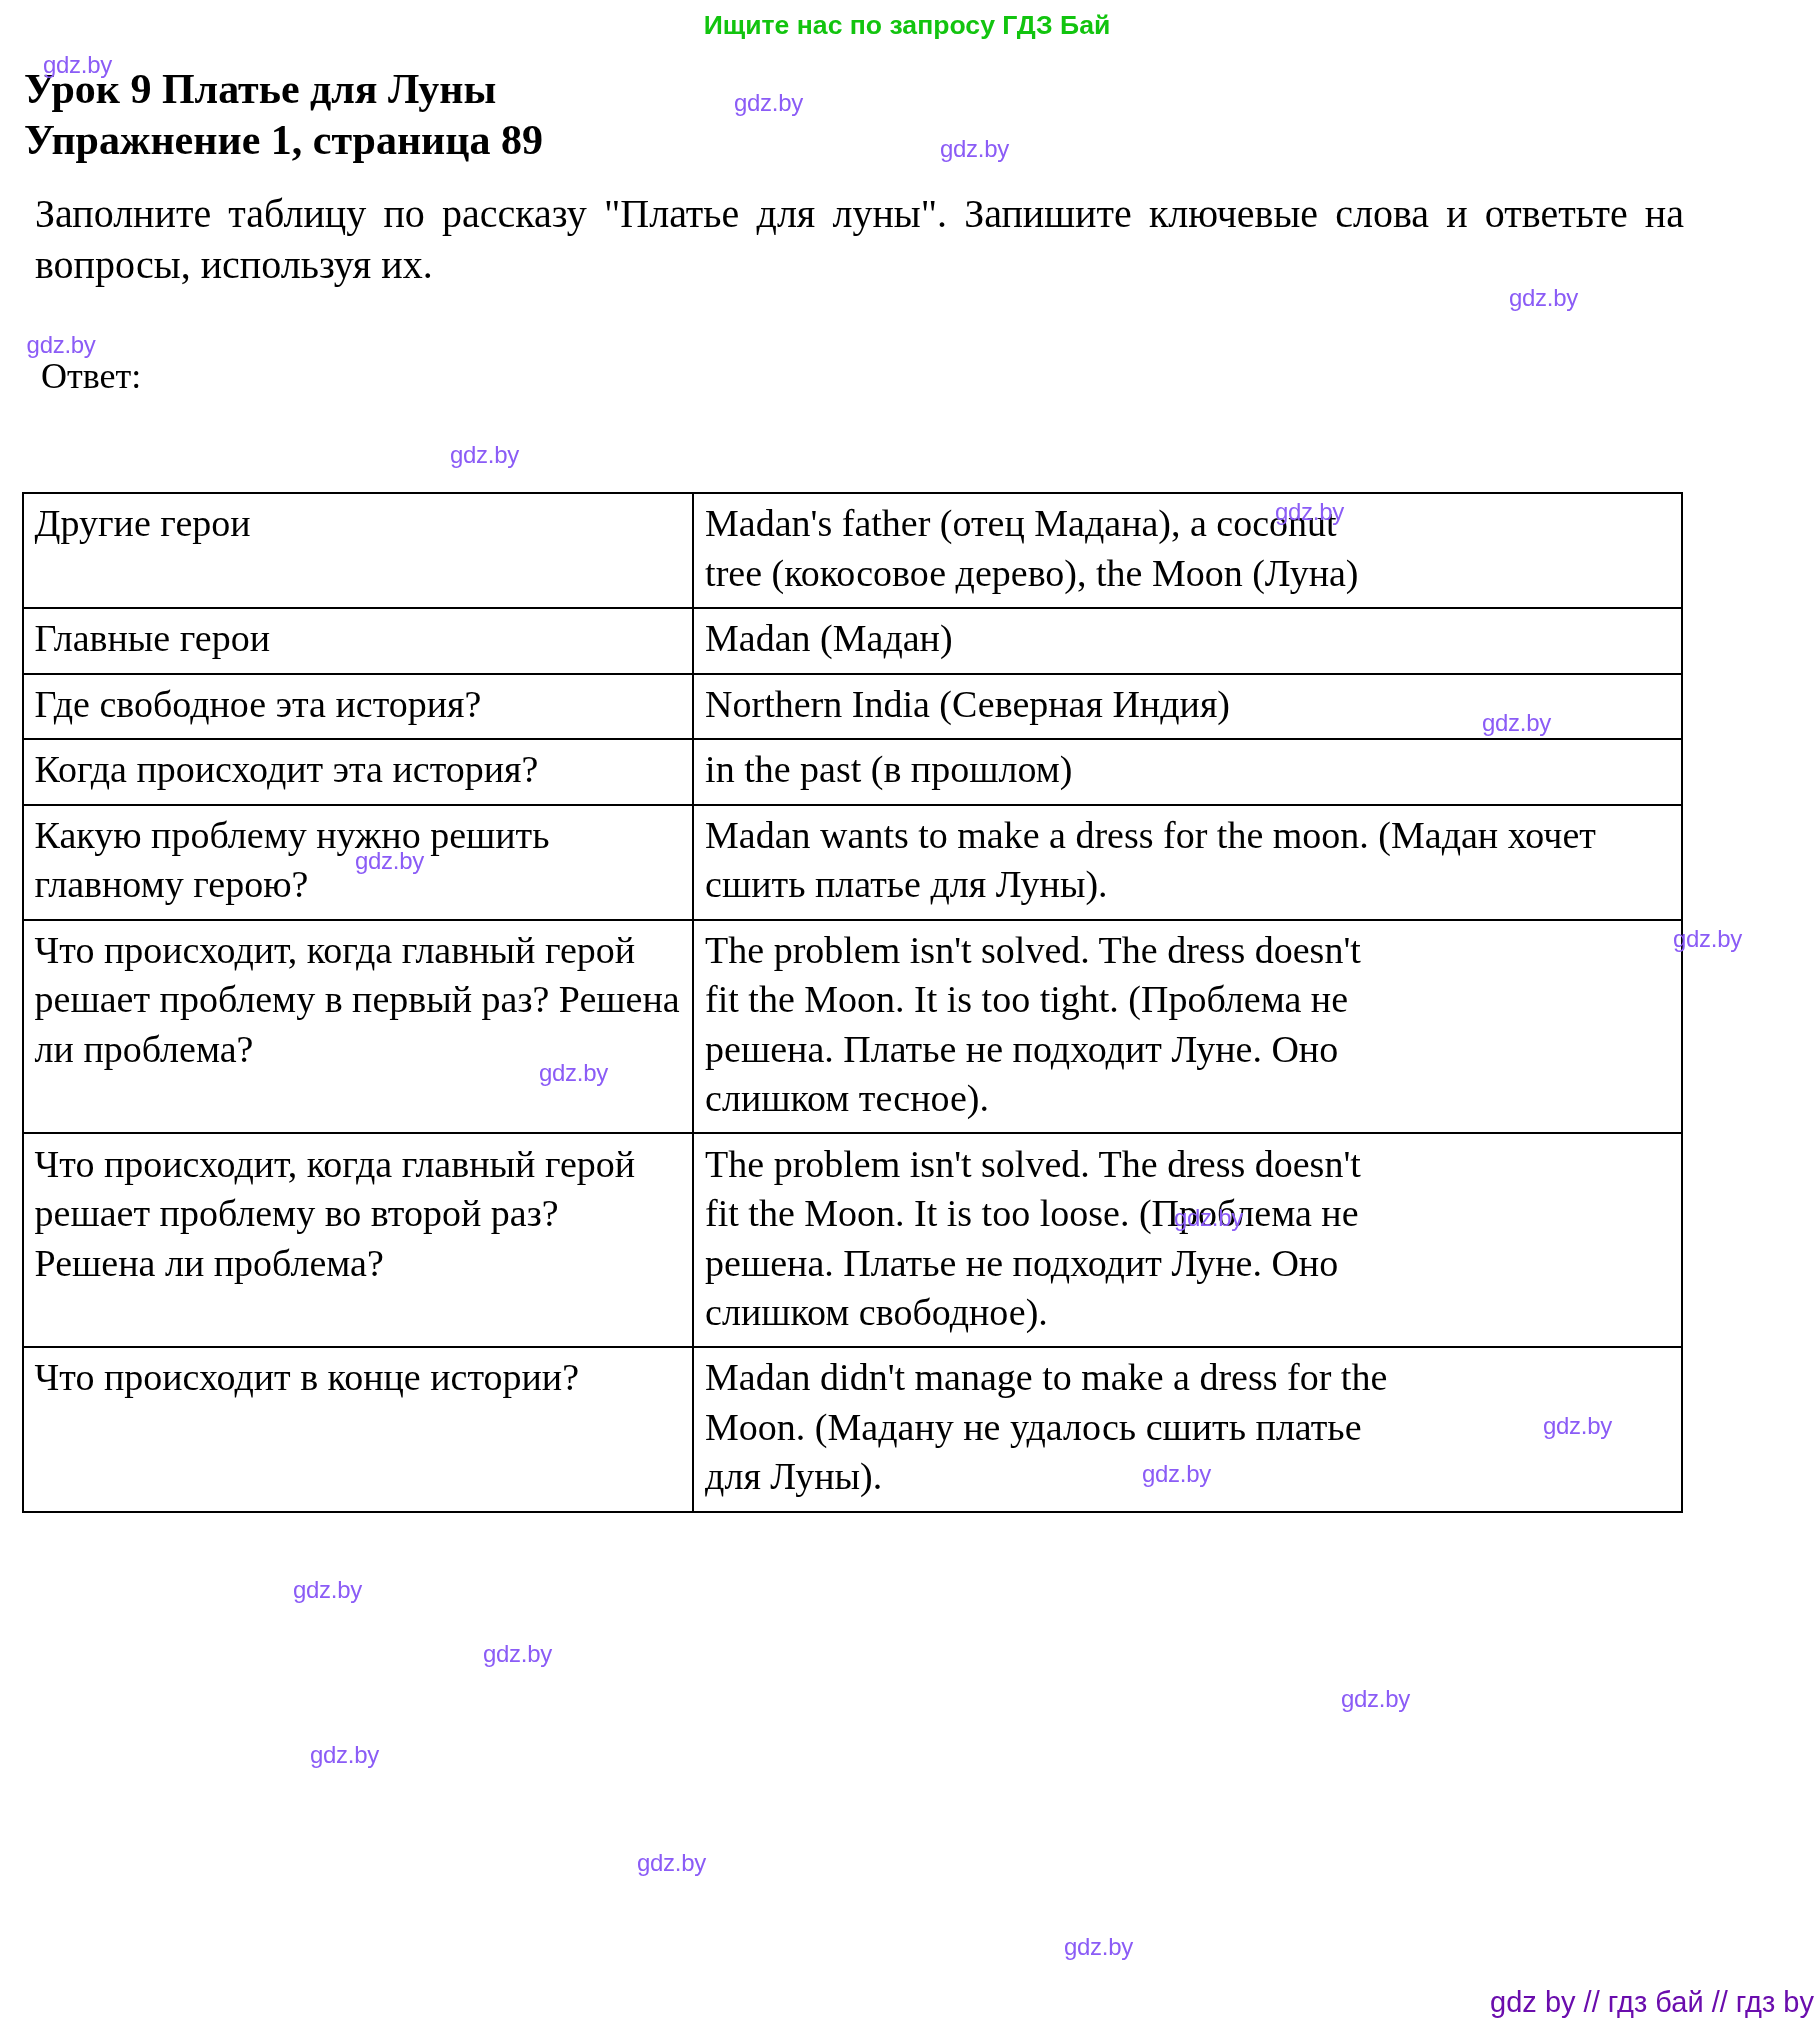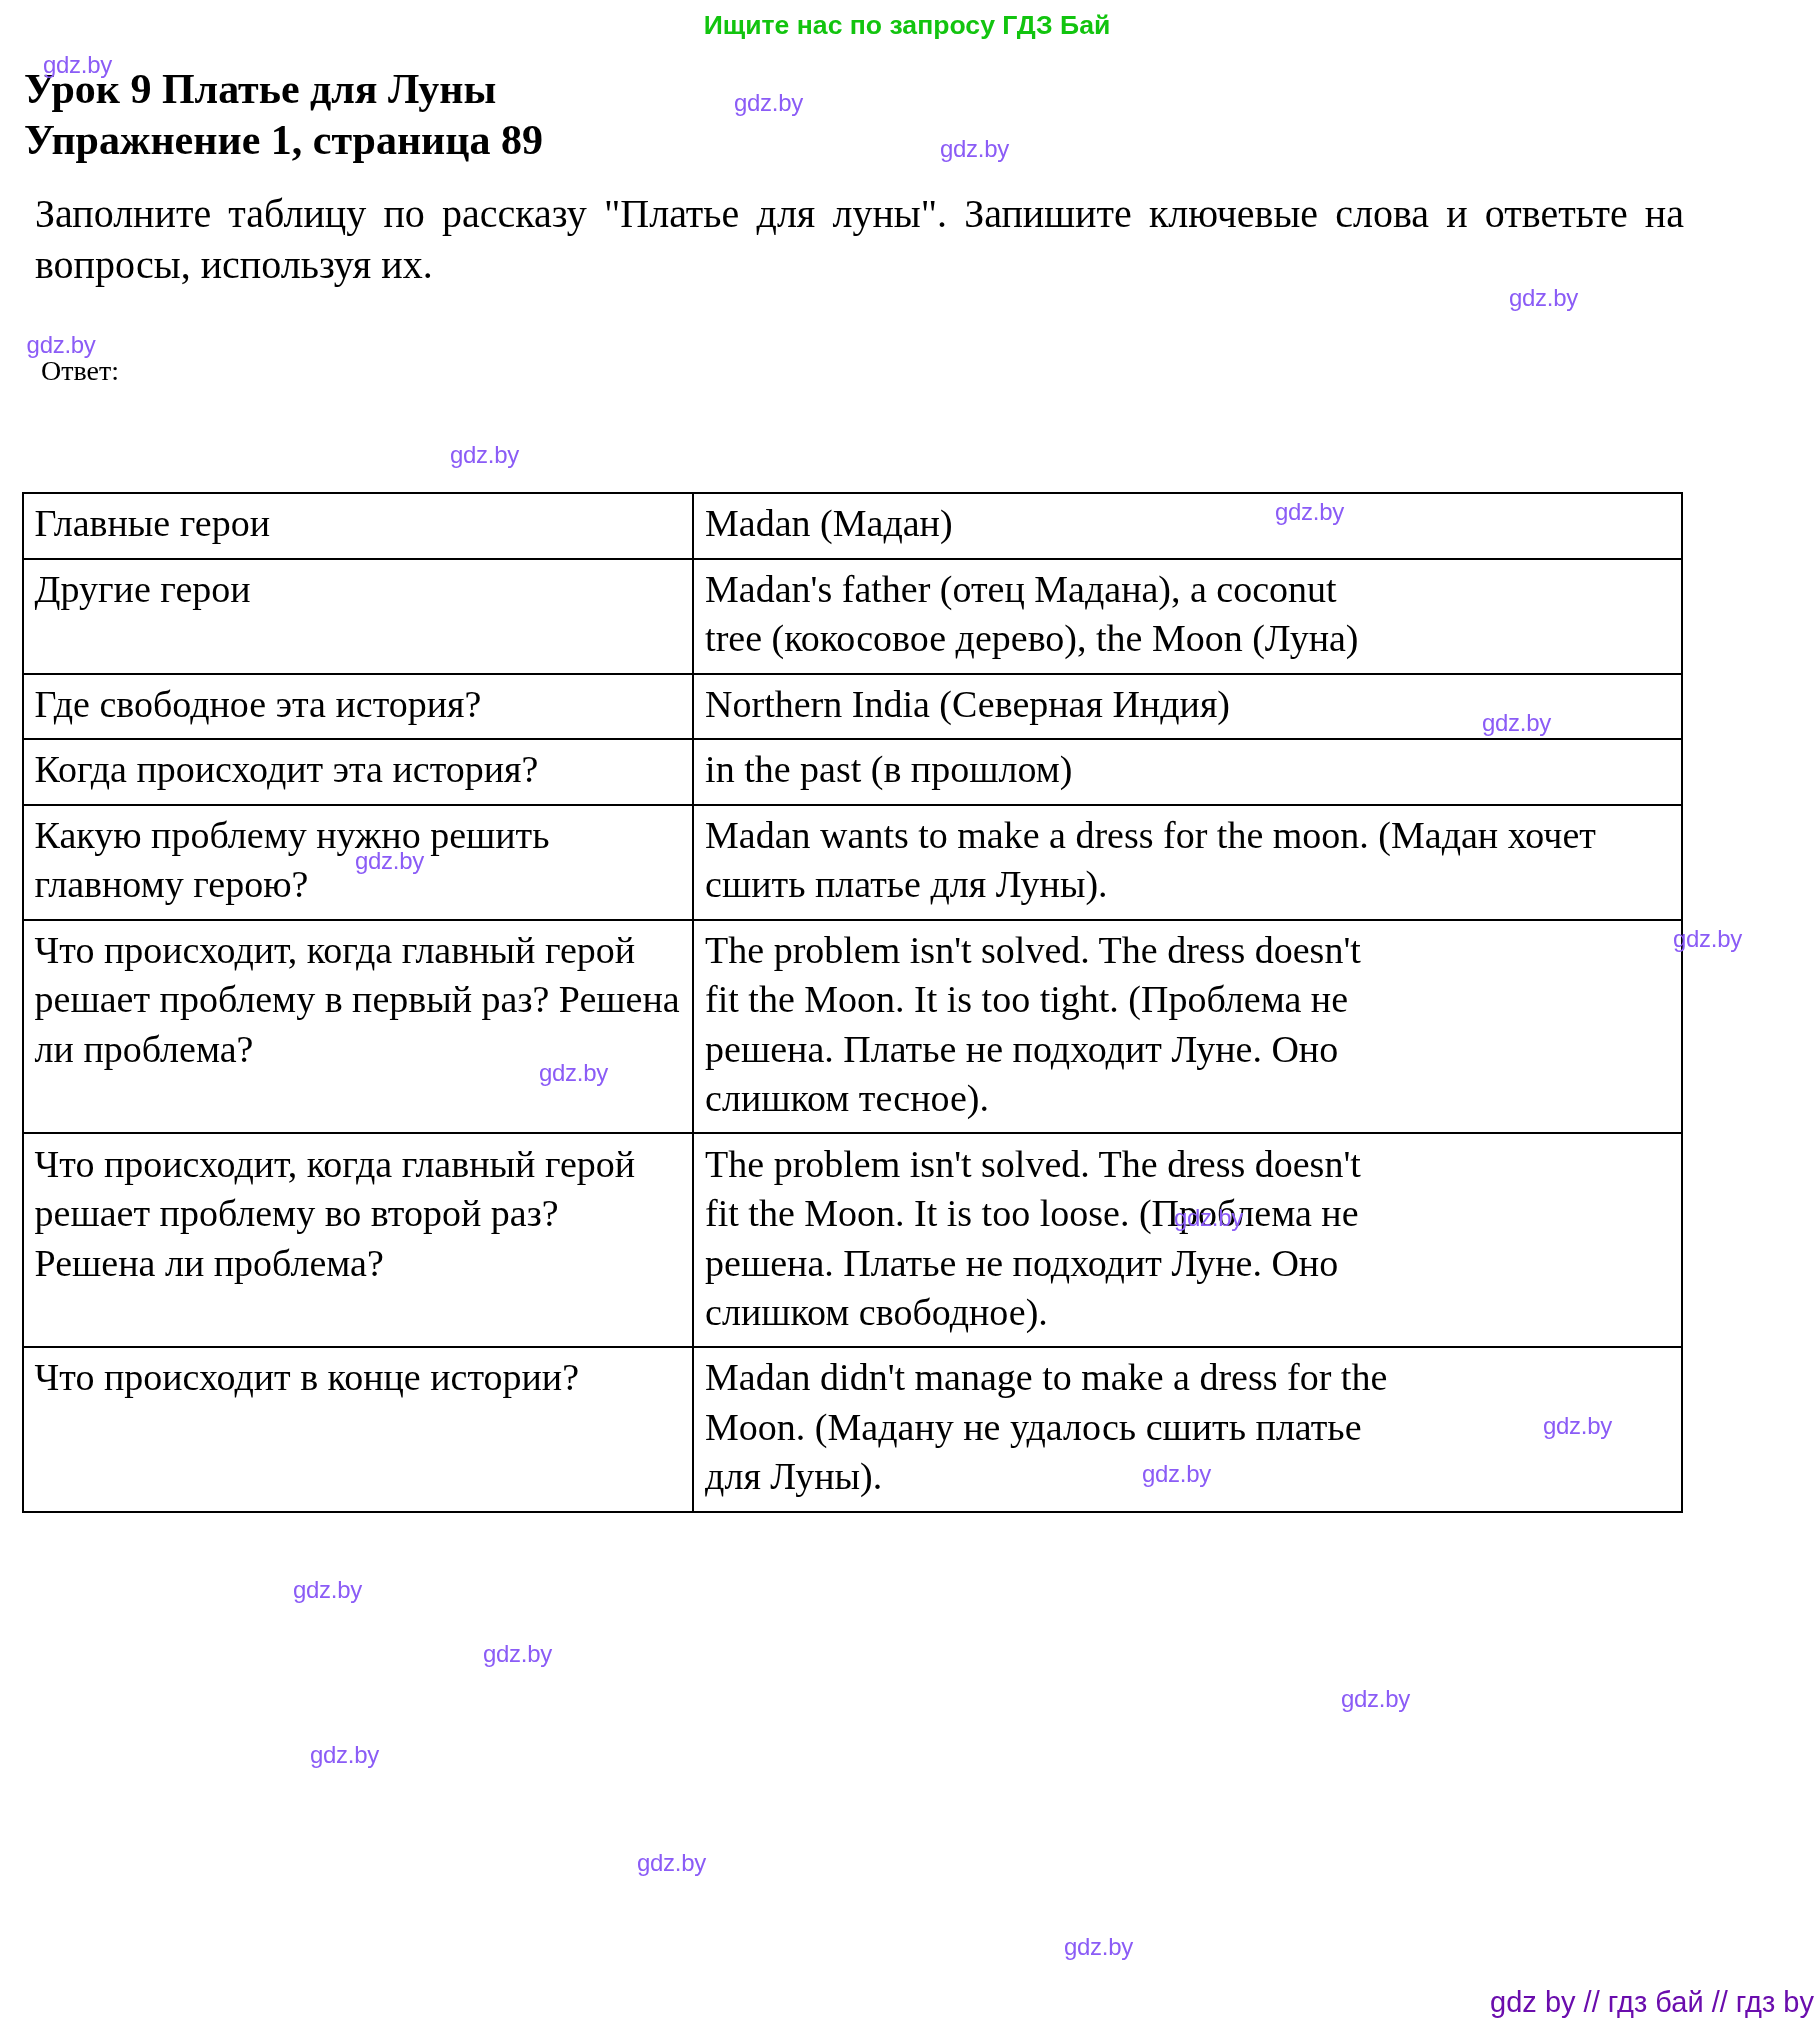--- a/index.html
+++ b/index.html
@@ -62,21 +62,21 @@
     width: 1649px;
     font-size: 40px;
     line-height: 1.28;
     text-align: justify;
     text-justify: inter-word;
   }
   .answer-label {
     position: absolute;
     left: 41px;
     top: 355px;
-    font-size: 28px;
+    font-size: 36px;
   }
 
   
   table.story-table {
     position: absolute;
     left: 22px;
     top: 492px;
     width: 1616px;
     border-collapse: collapse;
     table-layout: fixed;
@@ -119,34 +119,34 @@
 </div>
 
 <div class="intro">Заполните таблицу по рассказу "Платье для луны". Запишите ключевые слова и ответьте на вопросы, используя их.</div>
 
 <div class="answer-label">Ответ:</div>
 
 <table class="story-table">
   <tbody>
     <tr>
       <td class="c1">
-        <span>Главные герои</span>
-      </td>
-      <td class="c2">
-        <span>Madan (Мадан)</span>
-      </td>
-    </tr>
-
-    <tr>
-      <td class="c1">
         <span>Другие герои</span>
       </td>
       <td class="c2 just">
         <span>Madan's father (отец Мадана), a coconut</span>
         <span>tree (кокосовое дерево), the Moon (Луна)</span>
+      </td>
+    </tr>
+
+    <tr>
+      <td class="c1">
+        <span>Главные герои</span>
+      </td>
+      <td class="c2">
+        <span>Madan (Мадан)</span>
       </td>
     </tr>
 
     <tr>
       <td class="c1">
         <span>Где свободное эта</span>
         <span>история?</span>
       </td>
       <td class="c2">
         <span>Northern India (Северная Индия)</span>

